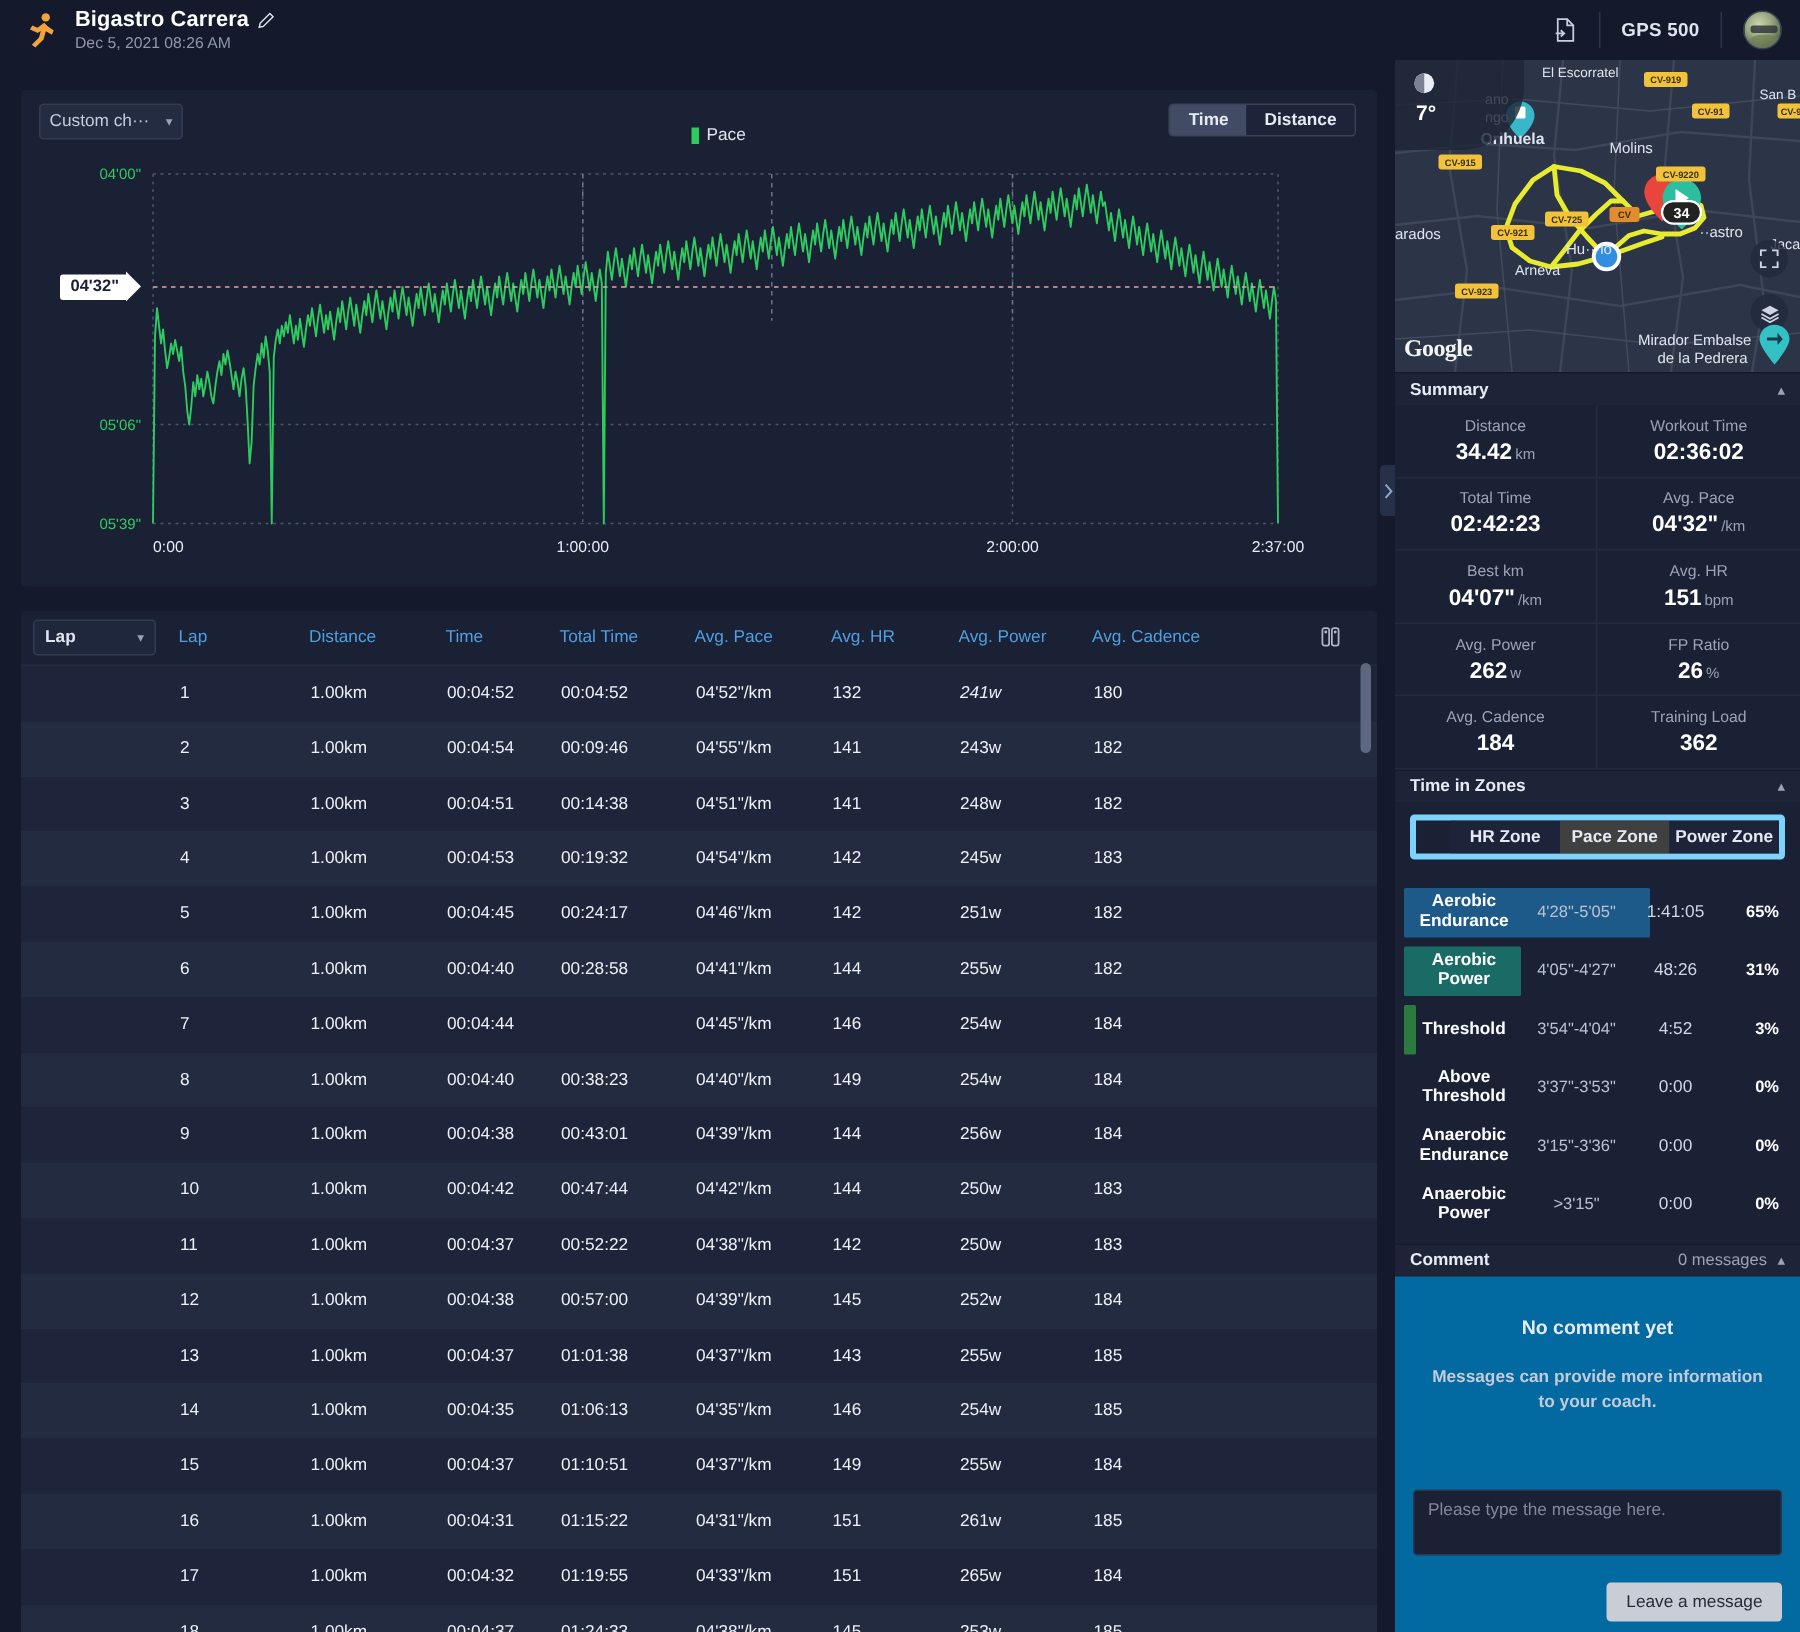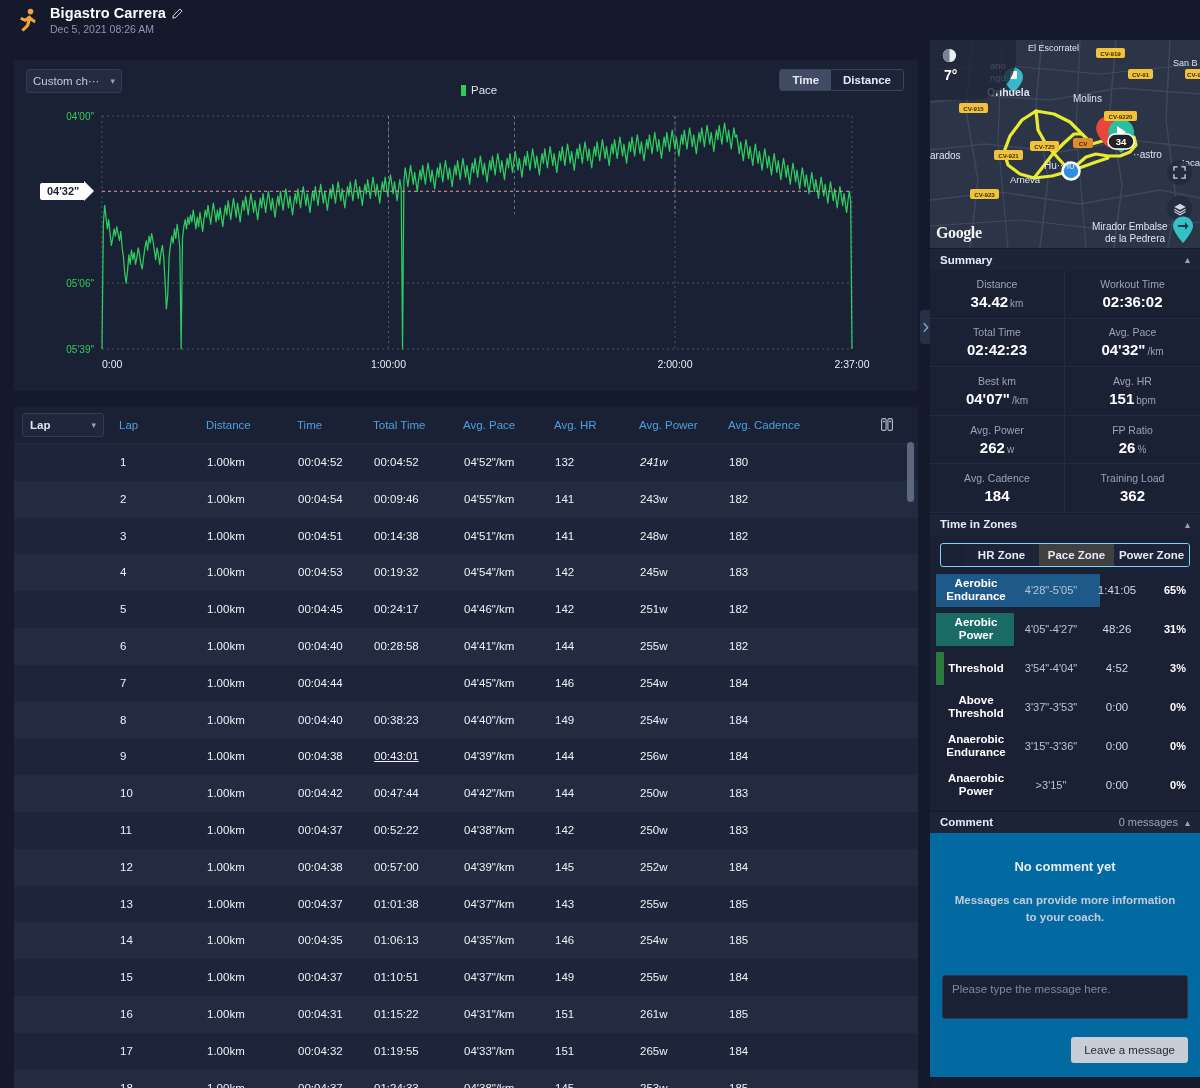--- a/index.html
+++ b/index.html
@@ -187,22 +187,22 @@
     border-right:1px solid #242c42; border-bottom:1px solid #242c42;
   }
   .sum-cell:nth-child(2n) { border-right:none; }
   .sum-label { font-size:10.5px; color:#9aa3b8; }
   .sum-val { margin-top:3px; font-size:15px; font-weight:bold; color:#fff; }
   .sum-unit { font-size:10px; font-weight:normal; color:#98a1b6; margin-left:2px; }
 
   
   .zones-body { background:#1b2134; padding:8px 6px 6px; }
   .zone-tabs {
-    display:flex; border:1px solid #7dd3fc; border-radius:3px;
-    overflow:hidden; margin:0 4px 4px;padding-left:23px;
+    display:flex; border:4px solid #7dd3fc; border-radius:3px;
+    overflow:hidden; margin:0 4px 16px;padding-left:23px;
   }
   .zone-tab {
     flex:1; text-align:center; padding:5px 0; font-size:11.5px;
     color:#e4e9f3; cursor:pointer; font-weight:bold; background:#1d2439;
   }
   .zone-tab.active { background:#404040; }
   .zone-row { position:relative; height:39px; display:flex; align-items:center; }
   .zone-bar {
     position:absolute; left:0; top:3px; bottom:3px; border-radius:1px;
   }
@@ -249,20 +249,33 @@
     <div class="title-block">
       <div class="title-row">
         <span class="act-title">Bigastro Carrera</span>
         <span class="edit-icon">
           <svg width="11" height="11" viewBox="0 0 16 16">
             <path d="M11.5 1.4 L14.6 4.5 L5.1 14 L1.2 14.8 L2 10.9 Z" fill="none" stroke="#dfe4ef" stroke-width="1.4"></path>
           </svg>
         </span>
       </div>
       <div class="act-date">Dec 5, 2021 08:26 AM</div>
+    </div>
+    <div class="header-right">
+      <span class="export-icon">
+        <svg width="18" height="18" viewBox="0 0 20 20">
+          <path d="M5 2 H12 L16.5 6.5 V18 H5 Z" fill="none" stroke="#c8cfde" stroke-width="1.3"></path>
+          <path d="M12 2 V6.5 H16.5" fill="none" stroke="#c8cfde" stroke-width="1.3"></path>
+          <path d="M3.5 12.5 H9.5 M7.2 10.2 L9.8 12.5 L7.2 14.8" fill="none" stroke="#c8cfde" stroke-width="1.3"></path>
+        </svg>
+      </span>
+      <span class="hsep"></span>
+      <span class="gps-label">GPS 500</span>
+      <span class="hsep"></span>
+      <span class="avatar"></span>
     </div>
   </div>
 
   <div class="left-col">
 
     <div class="chart-card">
       <div class="chart-toolbar">
         <div class="custom-select">
           <span class="cs-label">Custom ch···</span>
           <span class="cs-caret">▾</span>
@@ -407,21 +420,21 @@
             <div class="cell" style="left: 360px;">00:38:23</div>
             <div class="cell" style="left: 450px;">04'40"/km</div>
             <div class="cell" style="left: 541px;">149</div>
             <div class="cell" style="left: 626px;">254w</div>
             <div class="cell" style="left: 715px;">184</div>
           </div>
           <div class="row odd">
             <div class="cell" style="left: 106px;">9</div>
             <div class="cell" style="left: 193px;">1.00km</div>
             <div class="cell" style="left: 284px;">00:04:38</div>
-            <div class="cell" style="left: 360px; text-decoration: underline;">00:43:01</div>
+            <div class="cell" style="left: 360px;">00:43:01</div>
             <div class="cell" style="left: 450px;">04'39"/km</div>
             <div class="cell" style="left: 541px;">144</div>
             <div class="cell" style="left: 626px;">256w</div>
             <div class="cell" style="left: 715px;">184</div>
           </div>
           <div class="row even">
             <div class="cell" style="left: 106px;">10</div>
             <div class="cell" style="left: 193px;">1.00km</div>
             <div class="cell" style="left: 284px;">00:04:42</div>
             <div class="cell" style="left: 360px;">00:47:44</div>

